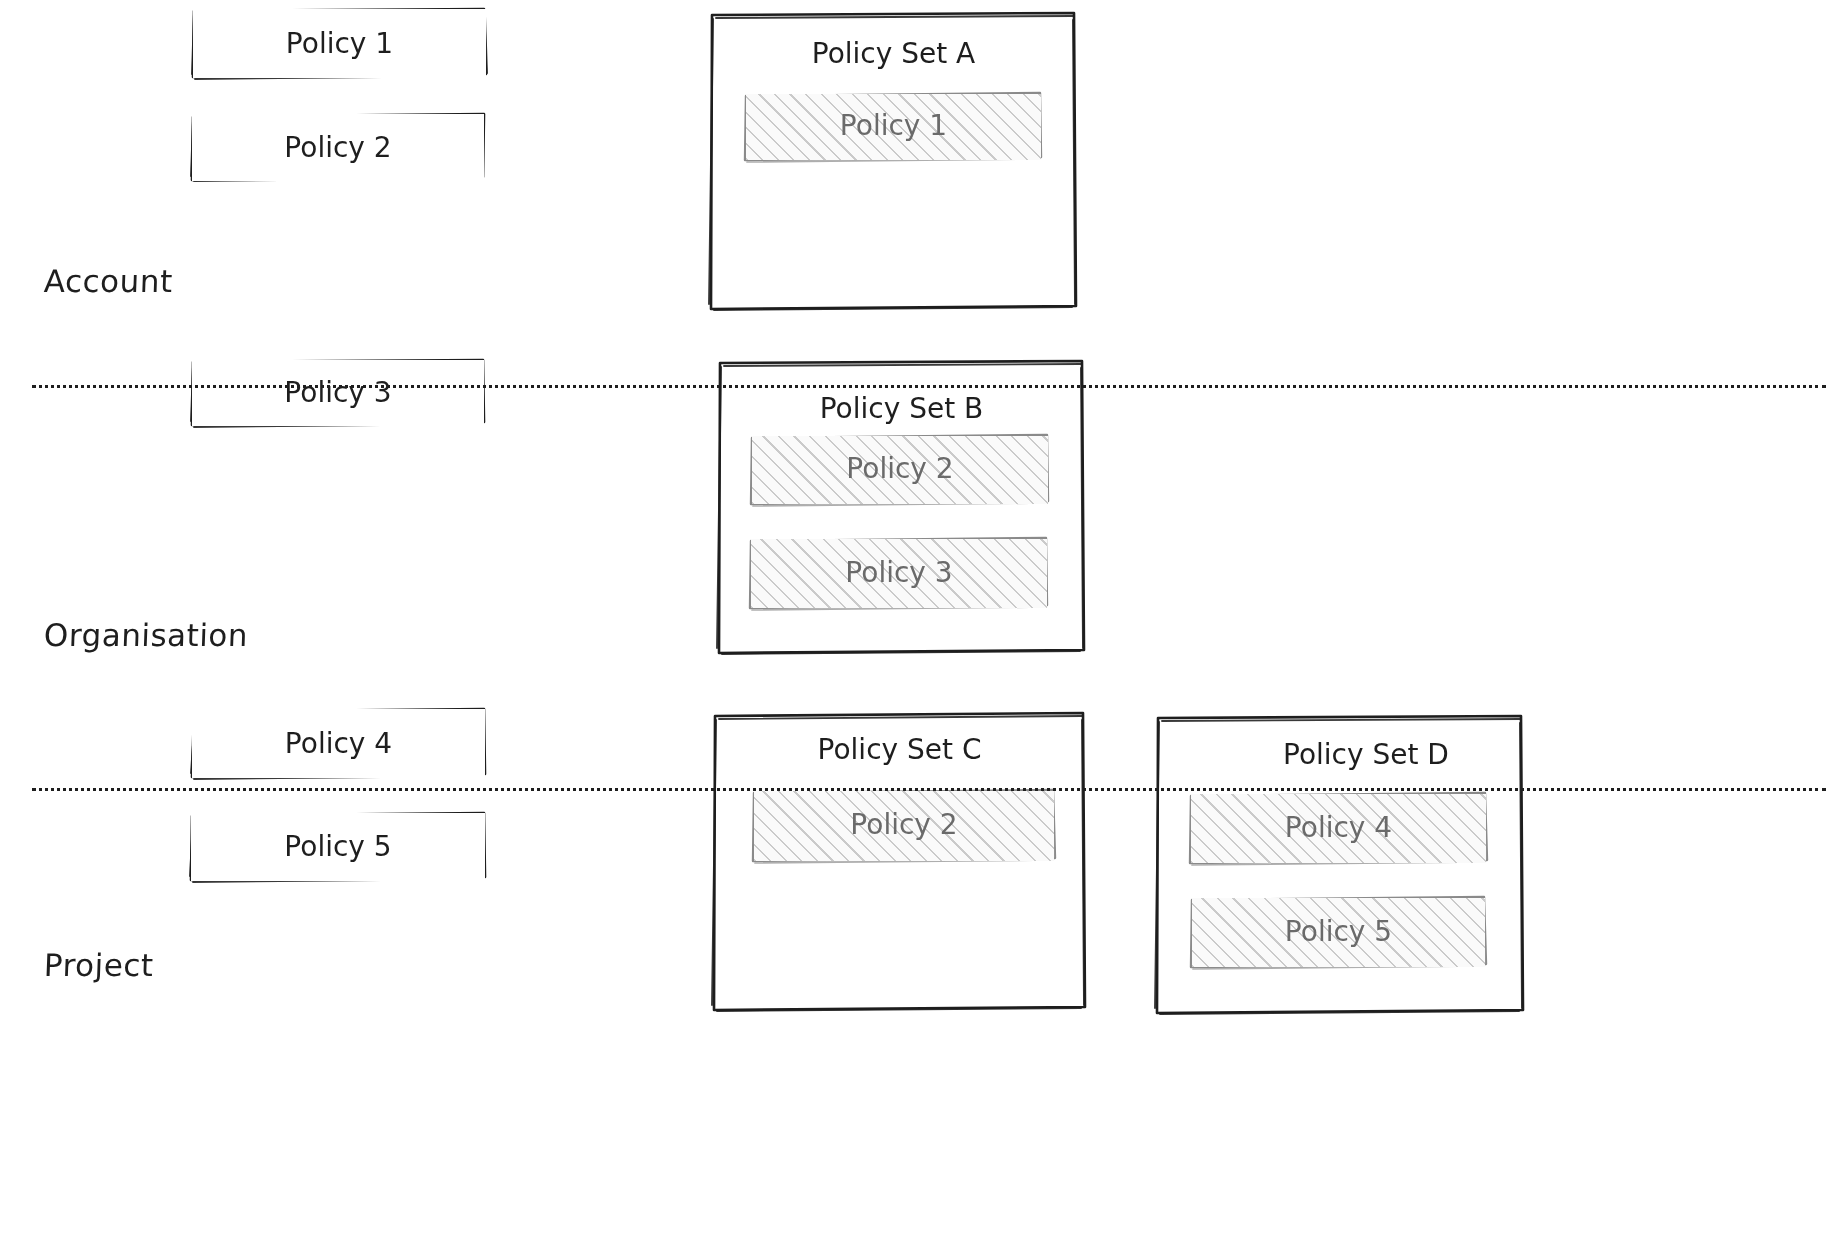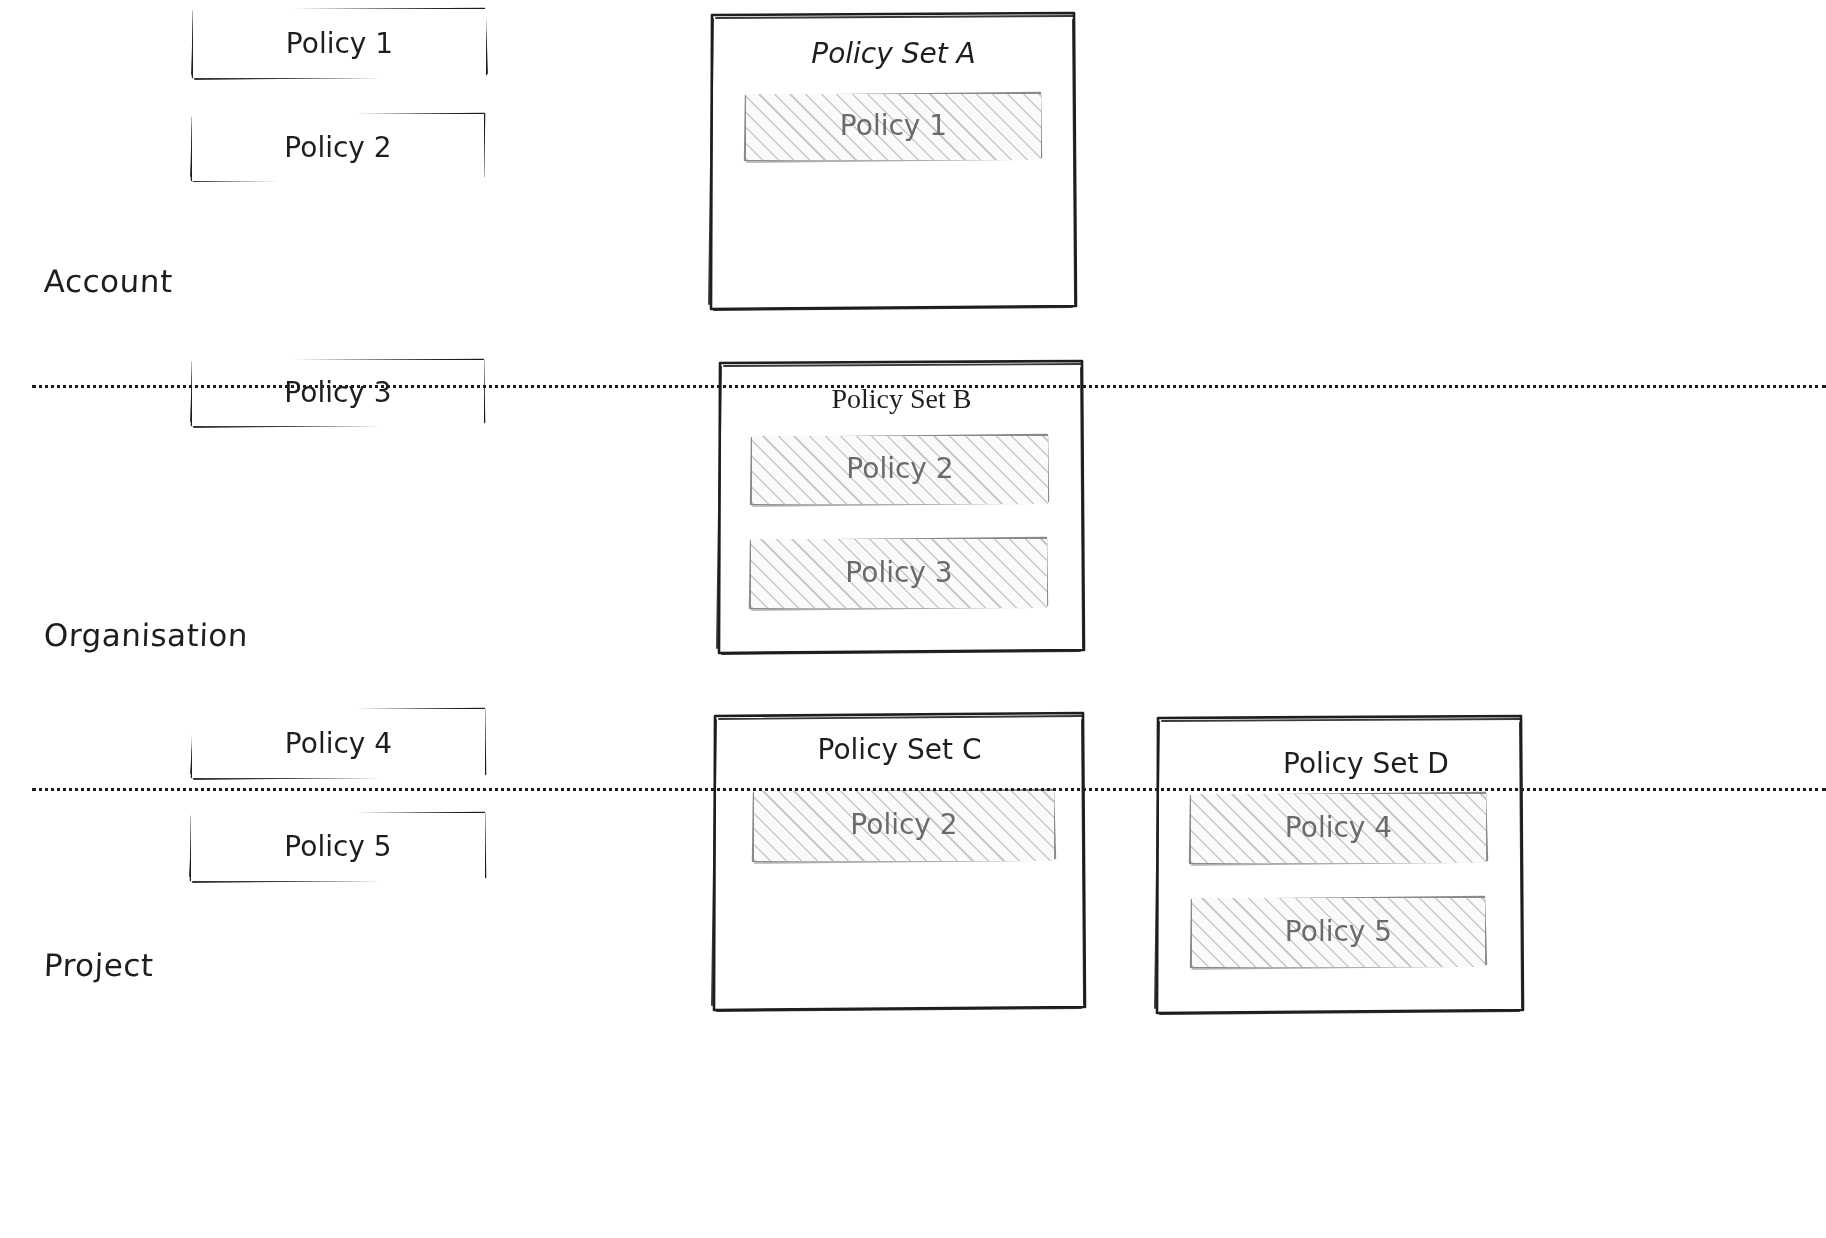--- a/index.html
+++ b/index.html
@@ -239,32 +239,32 @@
   </div>
 
   <div class="sketch-box policy-plain" style="left:192px; top:709px; width:293px; height:69px;">
     <span class="label">Policy 4</span>
   </div>
   <div class="sketch-box policy-plain" style="left:191px; top:813px; width:294px; height:68px;">
     <span class="label">Policy 5</span>
   </div>
 
   <div class="sketch-box policy-set" style="left:711px; top:13px; width:365px; height:296px; background:transparent;">
-    <span class="set-title" style="top:24px;font-style:italic;">Policy Set A</span>
+    <span class="set-title" style="top:24px;">Policy Set A</span>
   </div>
 
   <div class="sketch-box policy-set" style="left:719px; top:361px; width:365px; height:292px; background:transparent;">
-    <span class="set-title" style="top:22px;font-family:Liberation Serif, serif;">Policy Set B</span>
+    <span class="set-title" style="top:31px;">Policy Set B</span>
   </div>
 
   <div class="sketch-box policy-set" style="left:714px; top:713px; width:371px; height:339px; background:transparent;">
     <span class="set-title" style="top:20px;">Policy Set C</span>
   </div>
 
-  <div class="sketch-box policy-set" style="left:1157px; top:716px; width:418px; height:297px; background:transparent;margin-top:9px;">
+  <div class="sketch-box policy-set" style="left:1157px; top:716px; width:418px; height:297px; background:transparent;">
     <span class="set-title" style="top:22px;">Policy Set D</span>
   </div>
 
   <div class="divider" style="top:385px;"></div>
   <div class="divider" style="top:788px;"></div>
 
   <div class="band-label" style="left:44px; top:263px;">Account</div>
   <div class="band-label" style="left:44px; top:617px;">Organisation</div>
   <div class="band-label" style="left:44px; top:947px;">Project</div>
 

